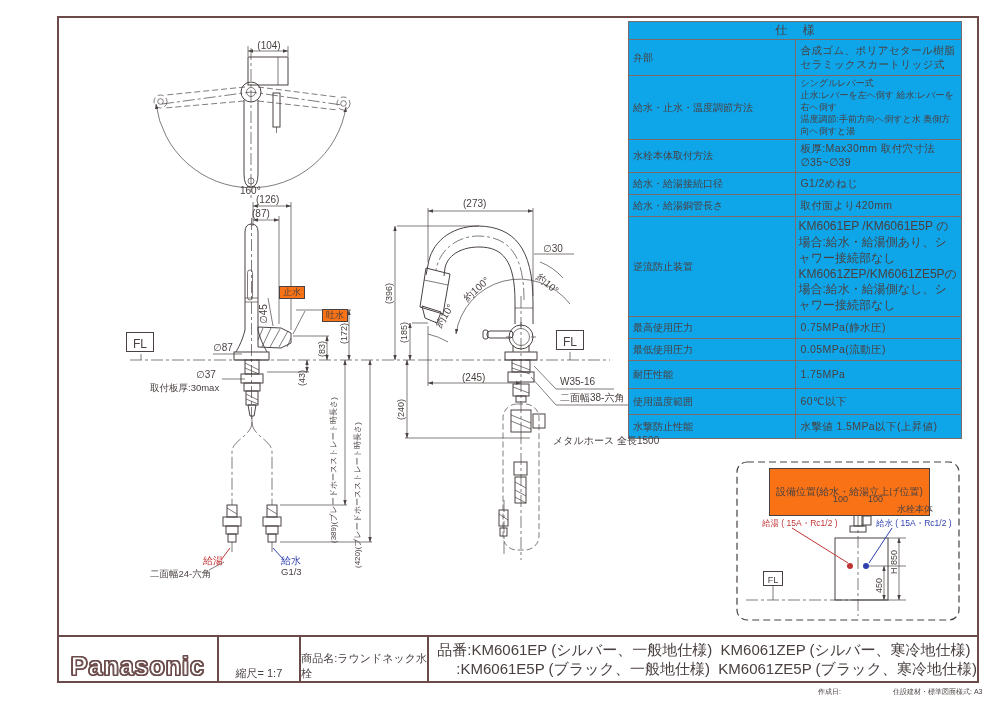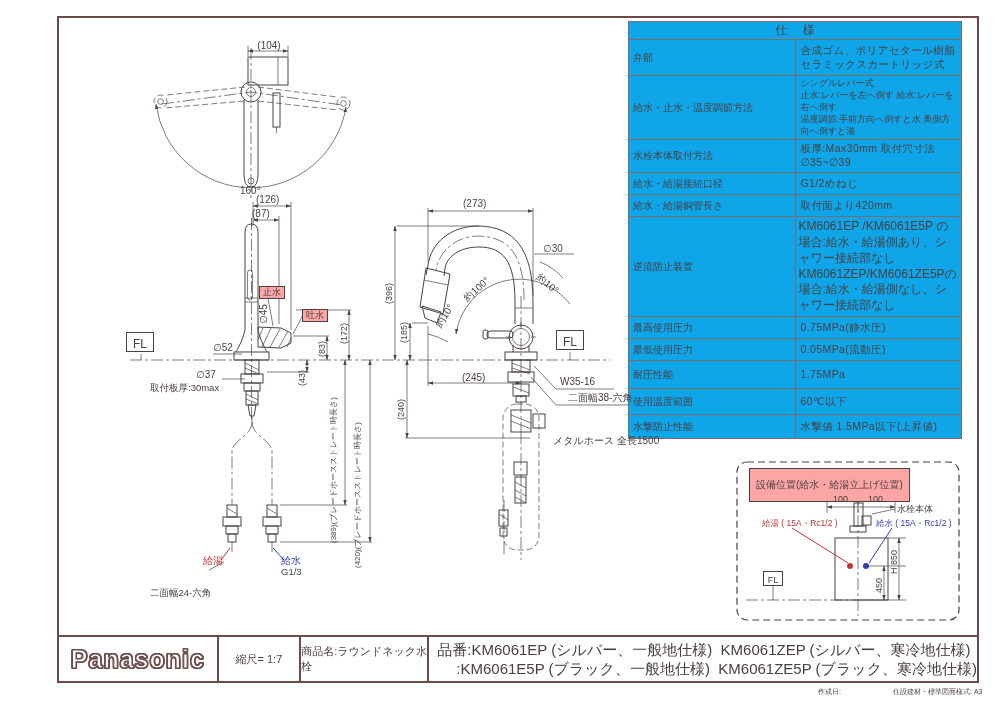--- a/index.html
+++ b/index.html
@@ -4,21 +4,21 @@
 <style>
   html,body{margin:0;padding:0;background:#ffffff;}
   body{font-family:"Liberation Sans","DejaVu Sans",sans-serif;color:var(--text,#4a4040);}
   #sheet{position:relative;width:1000px;height:707px;background:#fff;overflow:hidden;}
 
   
   .frame{position:absolute;left:57px;top:16px;width:918px;height:663px;border:2px solid var(--frame,#6b4a4a);box-sizing:content-box;}
 
   
   .titleblock{position:absolute;left:0;bottom:0;width:100%;height:44px;border-top:2px solid var(--frame,#6b4a4a);display:flex;background:#fff;}
-  .tb-cell{display:flex;align-items:center;justify-content:center;box-sizing:border-box;}
+  .tb-cell{display:flex;align-items:flex-end;justify-content:center;box-sizing:border-box;}
   .tb-cell + .tb-cell{border-left:2px solid var(--frame,#6b4a4a);}
   .tb-logo{width:235px;}
   .tb-scale{width:122px;font-size:11px;}
   .tb-product{width:190px;font-size:11px;}
   .tb-parts{flex:1;flex-direction:column;align-items:flex-start;justify-content:center;padding-left:8px;font-size:15px;line-height:1.3;}
   .part-line{white-space:pre;}
   .part-line2{margin-left:19px;}
   .logo{font-size:25px;font-weight:bold;letter-spacing:1px;color:#fff;
         -webkit-text-stroke:1.1px var(--frame,#6b4a4a);
         text-shadow:1px 0 var(--frame,#6b4a4a),-1px 0 var(--frame,#6b4a4a),0 1px var(--frame,#6b4a4a),0 -1px var(--frame,#6b4a4a),1px 1px var(--frame,#6b4a4a),-1px -1px var(--frame,#6b4a4a),1px -1px var(--frame,#6b4a4a),-1px 1px var(--frame,#6b4a4a);}
@@ -41,21 +41,21 @@
   .spec tbody tr:nth-child(8){height:22px}
   .spec tbody tr:nth-child(9){height:28px}
   .spec tbody tr:nth-child(10){height:26px}
   .spec tbody tr:nth-child(11){height:24px}
   .spec tbody tr:nth-child(2) .spec-value{font-size:9px;letter-spacing:0;}
   .spec tbody tr:nth-child(6) .spec-value{font-size:12px;letter-spacing:0;padding:2px 3px;}
 
   
   .lbl{position:absolute;font-size:10px;line-height:1;white-space:nowrap;color:var(--text,#4a4040);}
   .rot{transform-origin:0 0;transform:rotate(-90deg);}
-  .boxed{border:1px solid var(--line,#4a4242);padding:1px 3px;background:#fca5a5;font-size:9px;}
+  .boxed{border:1px solid var(--line,#4a4242);padding:1px 3px;background:#f97316;font-size:9px;margin-left:20px;}
   .fl-box{position:absolute;border:1px solid var(--line,#4a4242);width:26px;height:18px;display:flex;align-items:flex-end;justify-content:center;font-size:12px;background:#fff;}
   .fl-small{width:18px;height:13px;font-size:9px;}
   .red{color:var(--hot-red,#c13434);}
   .blue{color:var(--cold-blue,#3040b0);}
 
   
   svg{position:absolute;left:0;top:0;}
   .ln{stroke:var(--line,#4a4242);fill:none;stroke-width:1;}
   .thin{stroke-width:.7;}
   .chain{stroke-dasharray:12 3 3 3;}
@@ -332,53 +332,53 @@
   </table>
 
   <span class="lbl" style="left:250px;top:41px;width:38px;text-align:center;">(104)</span>
   <span class="lbl" style="left:240px;top:186px;">160°</span>
 
   <span class="lbl" style="left:256px;top:195px;">(126)</span>
   <span class="lbl" style="left:252px;top:209px;">(87)</span>
   <span class="lbl boxed" style="left:259px;top:286px;">止水</span>
   <span class="lbl boxed" style="left:302px;top:309px;">吐水</span>
   <span class="lbl rot" style="left:259px;top:324px;">∅45</span>
-  <span class="lbl" style="left:213px;top:343px;">∅52</span>
+  <span class="lbl" style="left:213px;top:343px;">∅87</span>
   <span class="lbl" style="left:196px;top:370px;">∅37</span>
   <span class="lbl" style="left:150px;top:383px;font-size:9.5px;">取付板厚:30max</span>
   <div class="fl-box" style="left:126px;top:332px;">
       <span>FL</span>
     </div>
   <span class="lbl rot" style="left:298px;top:386px;font-size:9px;">(43)</span>
   <span class="lbl rot" style="left:318px;top:357px;font-size:9px;">(83)</span>
   <span class="lbl rot" style="left:340px;top:344px;font-size:9px;">(172)</span>
   <span class="lbl rot" style="left:330px;top:543px;font-size:8px;">(389)(ブレードホースストレート時長さ)</span>
   <span class="lbl rot" style="left:354px;top:568px;font-size:8px;">(420)(ブレードホースストレート時長さ)</span>
   <span class="lbl red" style="left:203px;top:556px;">給湯</span>
-  <span class="lbl" style="left:150px;top:588px;font-size:9.5px;">二面幅24-六角</span>
+  <span class="lbl" style="left:150px;top:569px;font-size:9.5px;">二面幅24-六角</span>
   <span class="lbl blue" style="left:281px;top:556px;">給水</span>
   <span class="lbl" style="left:281px;top:567px;font-size:9.5px;">G1/3</span>
 
   <span class="lbl" style="left:463px;top:199px;">(273)</span>
   <span class="lbl" style="left:543px;top:244px;">∅30</span>
   <span class="lbl" style="left:462px;top:296px;transform-origin:0 0;transform:rotate(-42deg);">約100°</span>
   <span class="lbl" style="left:434px;top:324px;transform-origin:0 0;transform:rotate(-58deg);">約10°</span>
   <span class="lbl" style="left:541px;top:272px;transform-origin:0 0;transform:rotate(40deg);">約10°</span>
   <span class="lbl rot" style="left:385px;top:304px;font-size:9px;">(396)</span>
   <span class="lbl rot" style="left:400px;top:343px;font-size:9px;">(185)</span>
   <span class="lbl rot" style="left:397px;top:420px;font-size:9px;">(240)</span>
   <span class="lbl" style="left:462px;top:373px;">(245)</span>
   <div class="fl-box" style="left:556px;top:330px;">
       <span>FL</span>
     </div>
   <span class="lbl" style="left:560px;top:377px;">W35-16</span>
-  <span class="lbl" style="left:560px;top:393px;margin-left:8px;">二面幅38-六角</span>
+  <span class="lbl" style="left:560px;top:393px;">二面幅38-六角</span>
   <span class="lbl" style="left:553px;top:436px;">メタルホース 全長1500</span>
 
-  <span class="lbl boxed" style="left:749px;top:468px;font-size:10px;padding:11px 6px;">設備位置(給水・給湯立上げ位置)</span>
+  <span class="lbl boxed" style="left:749px;top:468px;font-size:10px;padding:18px 6px;">設備位置(給水・給湯立上げ位置)</span>
   <span class="lbl" style="left:833px;top:495px;font-size:9px;">100</span>
   <span class="lbl" style="left:868px;top:495px;font-size:9px;">100</span>
   <span class="lbl" style="left:897px;top:505px;font-size:9px;">水栓本体</span>
   <span class="lbl red" style="left:762px;top:519px;font-size:8.5px;">給湯 ( 15A・Rc1/2 )</span>
   <span class="lbl blue" style="left:876px;top:519px;font-size:8.5px;">給水 ( 15A・Rc1/2 )</span>
   <div class="fl-box fl-small" style="left:763px;top:571px;position:absolute;">
       <span>FL</span>
     </div>
   <span class="lbl rot" style="left:875px;top:593px;font-size:9px;">450</span>
   <span class="lbl rot" style="left:890px;top:574px;font-size:9px;">H 850</span>

